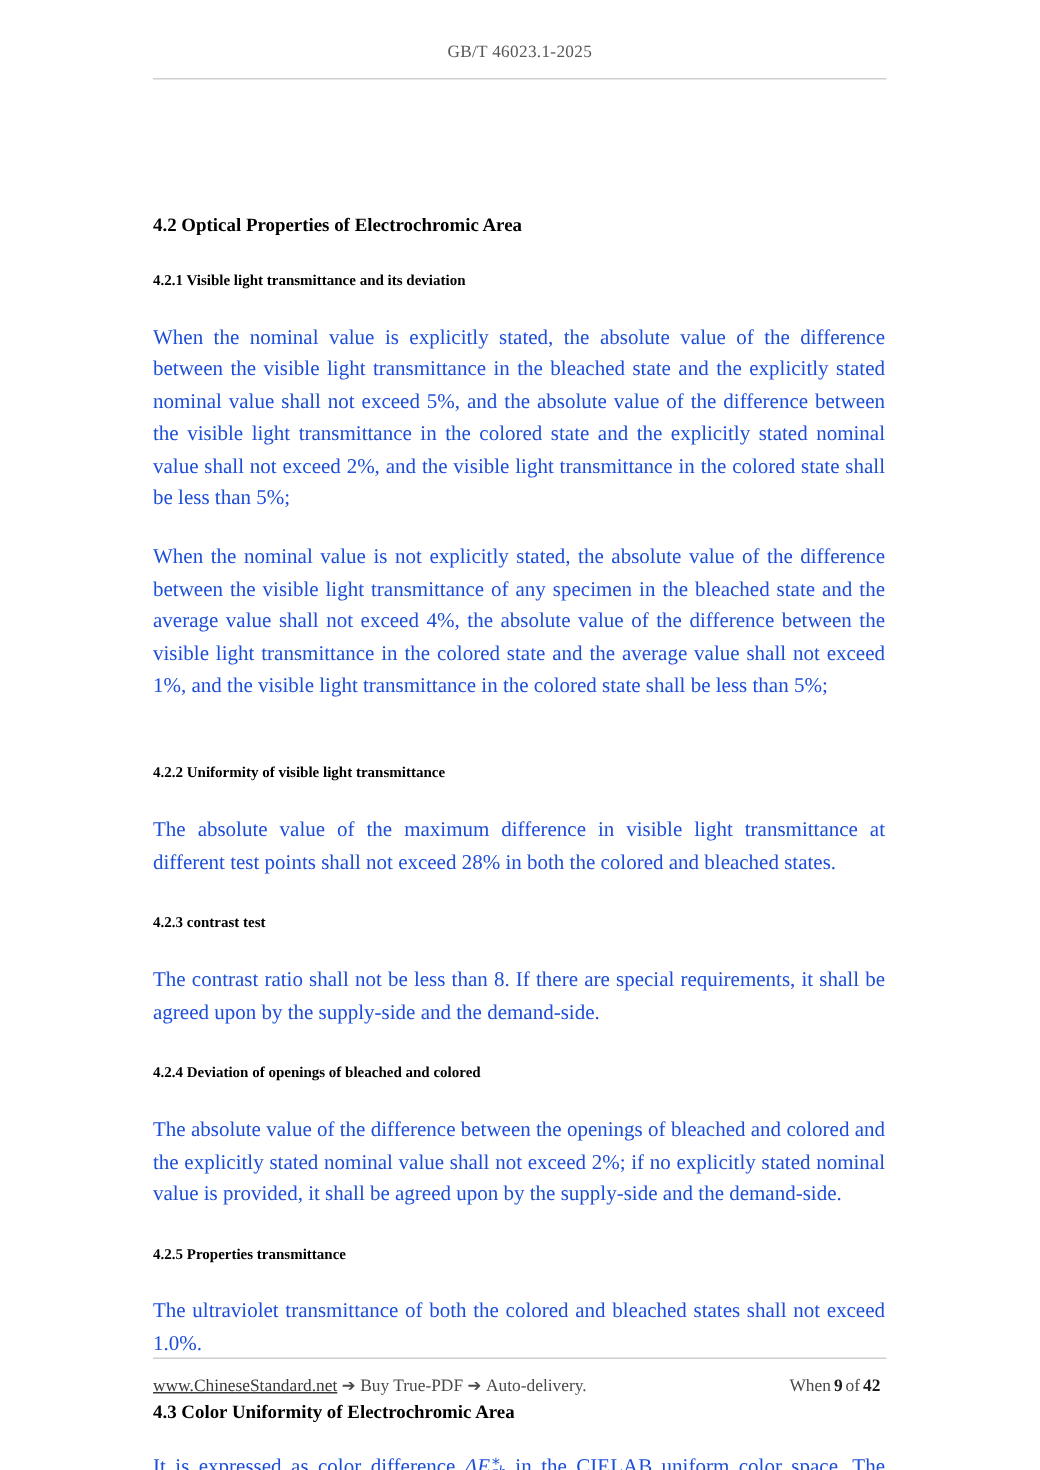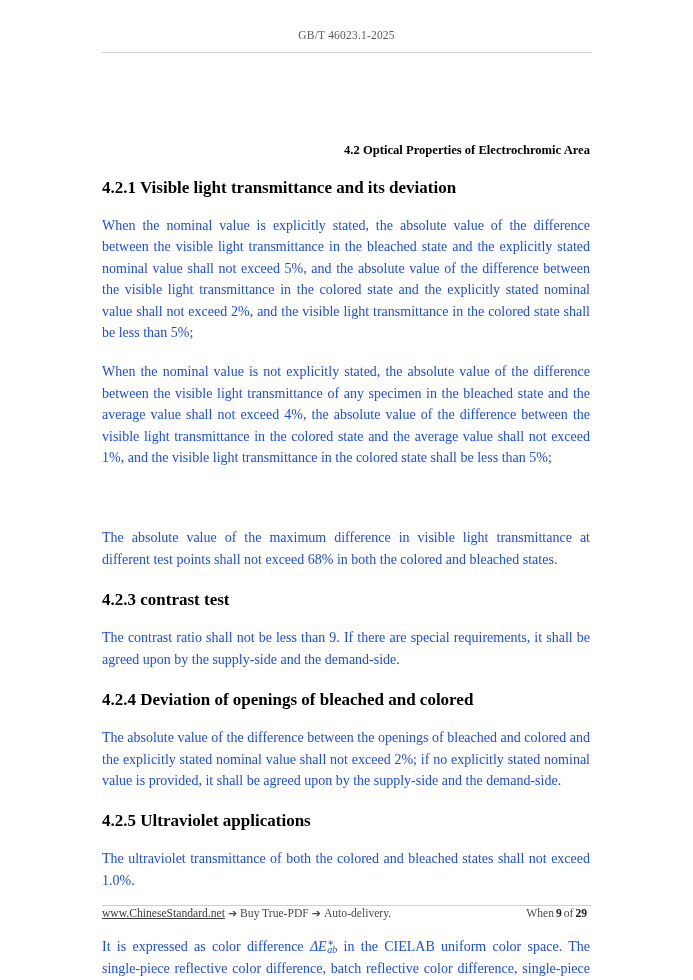--- a/index.html
+++ b/index.html
@@ -57,24 +57,23 @@
   h2.sec-title,
   h3.subsec-title {
     margin: 0;
     font-weight: bold;
     color: #000;
     font-family: "Liberation Serif", "DejaVu Serif", serif;
   }
   h2.sec-title {
     font-size: 12.6px;
     line-height: 16px;
-    text-align: right;
   }
   h3.subsec-title {
-    font-size: 17px;
+    font-size: 10px;
     line-height: 16px;
   }
 
   p.body {
     margin: 0;
     font-size: 14px;
     line-height: 21.4px;
     text-align: justify;
     text-justify: inter-word;
     color: #1d4ed8;
@@ -112,20 +111,21 @@
     left: 102px;
     top: 905px;
     width: 489px;
   }
   .footer-rule {
     border-top: 1px solid #cfcfcf;
     height: 0;
     width: 100%;
   }
   .footer-row {
+    margin-top: 10px;
     display: flex;
     align-items: center;
     justify-content: space-between;
     font-size: 11.6px;
     color: #4a4a4a;
     line-height: 15px;
   }
   .footer-left { white-space: nowrap; }
   .footer-link {
     color: #3a3a3a;
@@ -168,59 +168,61 @@
 
     <div class="gap-p-p"></div>
 
     <p class="body">When the nominal value is not explicitly stated, the absolute value of the difference between the visible light transmittance of any specimen in the bleached state and the average value shall not exceed 4%, the absolute value of the difference between the visible light transmittance in the colored state and the average value shall not exceed 1%, and the visible light transmittance in the colored state shall be less than 5%;</p>
 
     <div class="gap-p-p"></div>
 
 
     <div class="gap-p-h3"></div>
 
-
-    <div class="gap-h3-p"></div>
-
-    <p class="body">The absolute value of the maximum difference in visible light transmittance at different test points shall not exceed 68% in both the colored and bleached states.</p>
+    <h3 class="subsec-title">4.2.2 Uniformity of visible light transmittance</h3>
+
+    <div class="gap-h3-p"></div>
+
+    <p class="body">The absolute value of the maximum difference in visible light transmittance at different test points shall not exceed 28% in both the colored and bleached states.</p>
 
     <div class="gap-p-h3"></div>
 
     <h3 class="subsec-title">4.2.3 contrast test</h3>
 
     <div class="gap-h3-p"></div>
 
-    <p class="body">The contrast ratio shall not be less than 9. If there are special requirements, it shall be agreed upon by the supply-side and the demand-side.</p>
+    <p class="body">The contrast ratio shall not be less than 8. If there are special requirements, it shall be agreed upon by the supply-side and the demand-side.</p>
 
     <div class="gap-p-h3"></div>
 
     <h3 class="subsec-title">4.2.4 Deviation of openings of bleached and colored</h3>
 
     <div class="gap-h3-p"></div>
 
     <p class="body">The absolute value of the difference between the openings of bleached and colored and the explicitly stated nominal value shall not exceed 2%; if no explicitly stated nominal value is provided, it shall be agreed upon by the supply-side and the demand-side.</p>
 
     <div class="gap-p-h3"></div>
 
-    <h3 class="subsec-title">4.2.5 Ultraviolet applications</h3>
+    <h3 class="subsec-title">4.2.5 Properties transmittance</h3>
 
     <div class="gap-h3-p"></div>
 
     <p class="body">The ultraviolet transmittance of both the colored and bleached states shall not exceed 1.0%.</p>
 
     <div class="gap-p-h2"></div>
 
+    <h2 class="sec-title">4.3 Color Uniformity of Electrochromic Area</h2>
 
     <div class="gap-h3-p"></div>
 
     <p class="body"><span>It is expressed as color difference </span><span class="math"><span class="base">ΔE</span><span class="scripts"><span class="sup">∗</span><span class="sub">ab</span></span></span><span> in the CIELAB uniform color space. The single-piece reflective color difference, batch reflective color difference, single-piece transmission color difference, and batch transmission color difference in both the colored and bleached states shall</span></p>
 
   </div>
 
   <div class="footer">
     <div class="footer-rule"></div>
     <div class="footer-row">
       <div class="footer-left"><a class="footer-link" href="#">www.ChineseStandard.net</a><span class="arrow">➔</span><span>Buy True-PDF</span><span class="arrow">➔</span><span>Auto-delivery.</span></div>
-      <div class="footer-right"><span>When</span><b>9</b><span>of</span><b>29</b></div>
+      <div class="footer-right"><span>When</span><b>9</b><span>of</span><b>42</b></div>
     </div>
   </div>
 
 </div>
 
 </body></html>

